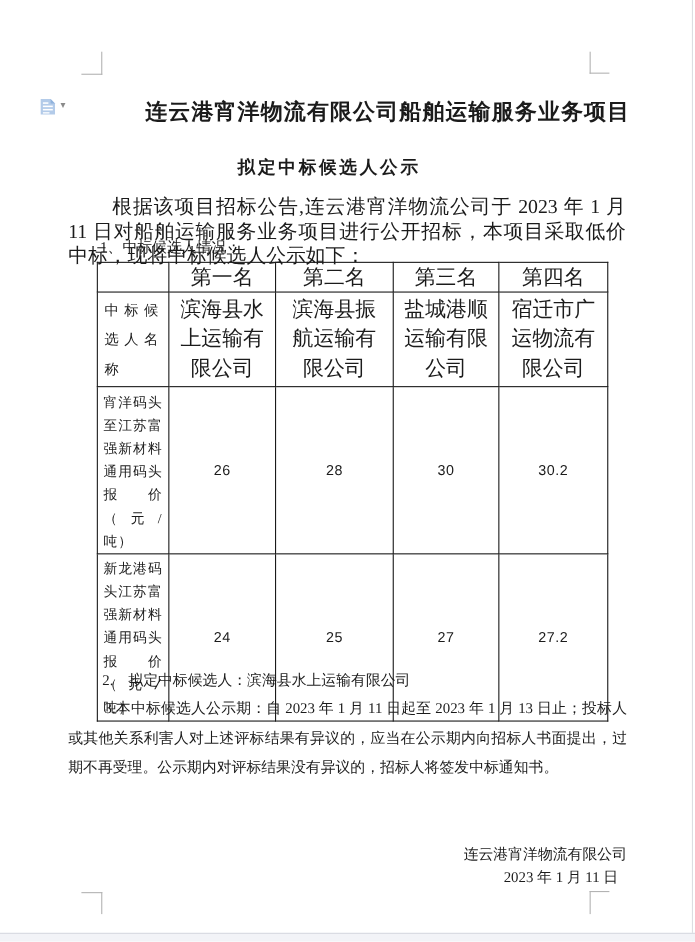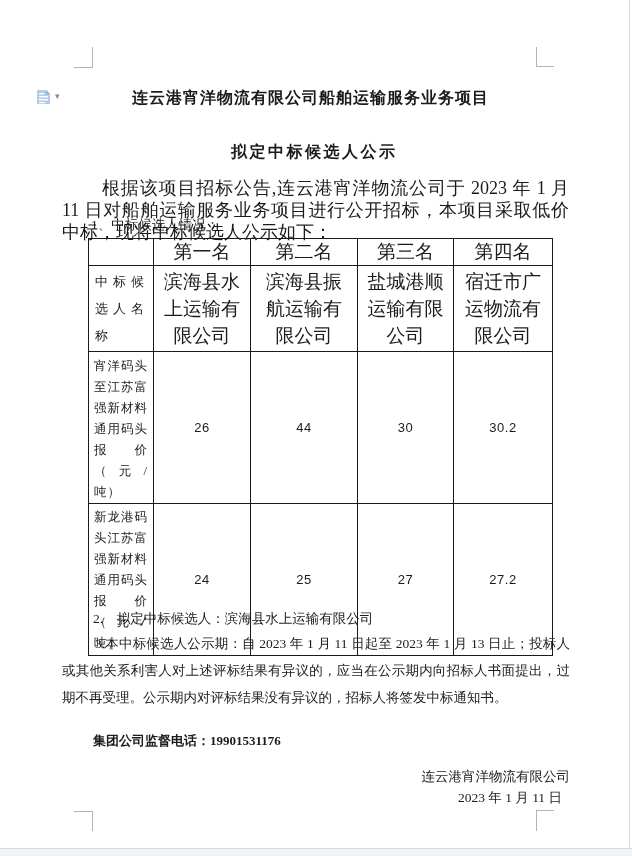--- a/index.html
+++ b/index.html
@@ -22,22 +22,22 @@
   .mark-tl { left:74px; top:47px; width:19px; height:21px; border-right:1px solid #b3b3b3; border-bottom:1px solid #b3b3b3; }
   .mark-tr { left:536px; top:47px; width:18px; height:20px; border-left:1px solid #b3b3b3; border-bottom:1px solid #b3b3b3; }
   .mark-bl { left:74px; top:811px; width:19px; height:20px; border-right:1px solid #b3b3b3; border-top:1px solid #b3b3b3; }
   .mark-br { left:536px; top:810px; width:18px; height:21px; border-left:1px solid #b3b3b3; border-top:1px solid #b3b3b3; }
 
   .doc-icon { left:36px; top:89px; width:15px; height:16px; cursor:pointer; }
   .doc-icon-arrow { left:55px; top:91px; font-size:9px; color:#8a8a8a;
     font-family:"DejaVu Sans",sans-serif; cursor:pointer; }
 
   
-  .doc-title { left:132px; top:88px; font-size:16px; font-weight:bold; letter-spacing:1px; white-space:nowrap; }
-  .doc-subtitle { left:231px; top:142px; font-size:16px; font-weight:bold; letter-spacing:2.5px; white-space:nowrap; }
+  .doc-title { left:132px; top:88px; font-size:20px; font-weight:bold; letter-spacing:1px; white-space:nowrap; }
+  .doc-subtitle { left:216px; top:142px; font-size:16px; font-weight:bold; letter-spacing:2.5px; white-space:nowrap; }
 
   .intro { left:62px; top:177px; width:507px; font-size:18px; line-height:22px;
     text-align:justify; text-indent:40px; }
   .item1 { left:91px; top:216px; font-size:13.5px; white-space:nowrap; }
 
   .bid-table { left:88px; top:238px; border-collapse:collapse; table-layout:fixed; }
   .bid-table td { border:1px solid #1a1a1a; font-size:19px; text-align:center; vertical-align:middle; overflow:hidden; }
   .bid-table .c0 { width:65px; }
   .bid-table .c1 { width:97px; }
   .bid-table .c2 { width:107px; }
@@ -102,37 +102,36 @@
   <tr class="row-names">
     <td class="c0 lbl-tall">中标候选人名称</td>
     <td class="c1">滨海县水上运输有限公司</td>
     <td class="c2">滨海县振航运输有限公司</td>
     <td class="c3">盐城港顺运输有限公司</td>
     <td class="c4">宿迁市广运物流有限公司</td>
   </tr>
   <tr class="row-p1">
     <td class="c0 lbl">宵洋码头至江苏富强新材料通用码头报价（元/吨）</td>
     <td class="c1 num">26</td>
-    <td class="c2 num">44</td>
+    <td class="c2 num">28</td>
     <td class="c3 num">30</td>
     <td class="c4 num">30.2</td>
   </tr>
   <tr class="row-p2">
     <td class="c0 lbl">新龙港码头江苏富强新材料通用码头报价（元/吨）</td>
     <td class="c1 num">24</td>
     <td class="c2 num">25</td>
     <td class="c3 num">27</td>
     <td class="c4 num">27.2</td>
   </tr>
 </tbody>
   </table>
 
 <div class="abs item2">2.　拟定中标候选人：滨海县水上运输有限公司</div>
 <div class="abs item3">3.本中标候选人公示期：自 2023 年 1 月 11 日起至 2023 年 1 月 13 日止；投标人或其他关系利害人对上述评标结果有异议的，应当在公示期内向招标人书面提出，过期不再受理。公示期内对评标结果没有异议的，招标人将签发中标通知书。</div>
 
 <div class="abs phones">
-  <div>集团公司监督电话：19901531176</div>
 </div>
 
 <div class="abs signature">
   <div>连云港宵洋物流有限公司</div>
   <div class="date">2023 年 1 月 11 日</div>
 </div>
 
 </body></html>

